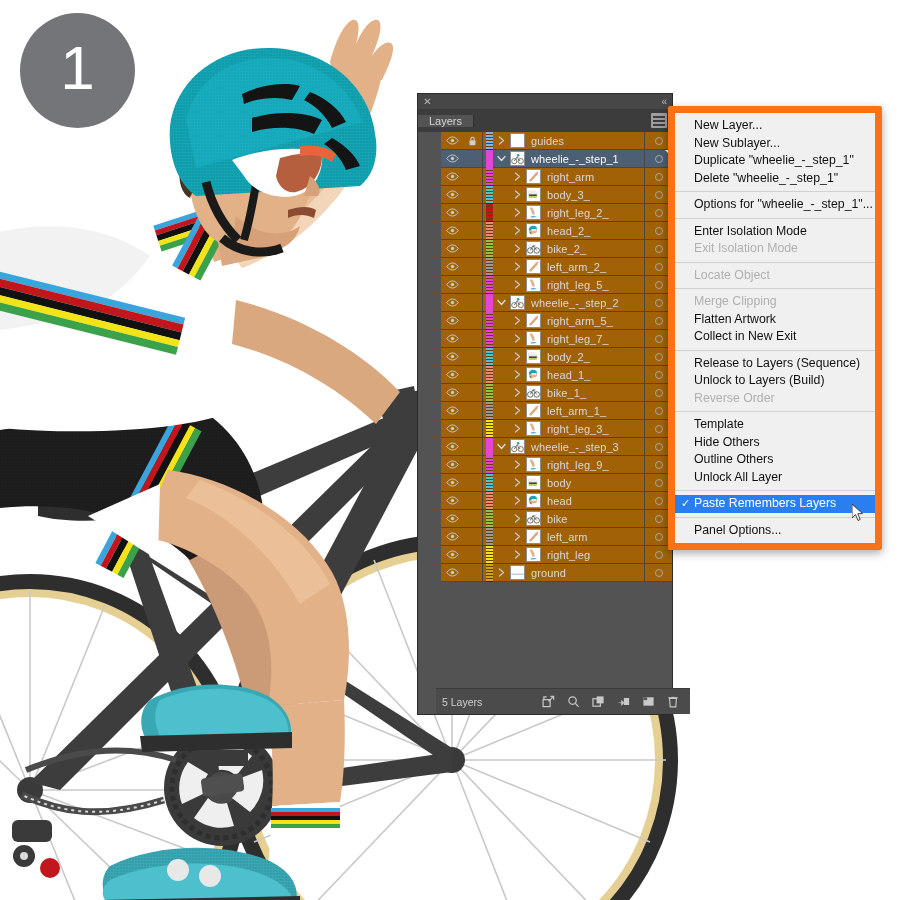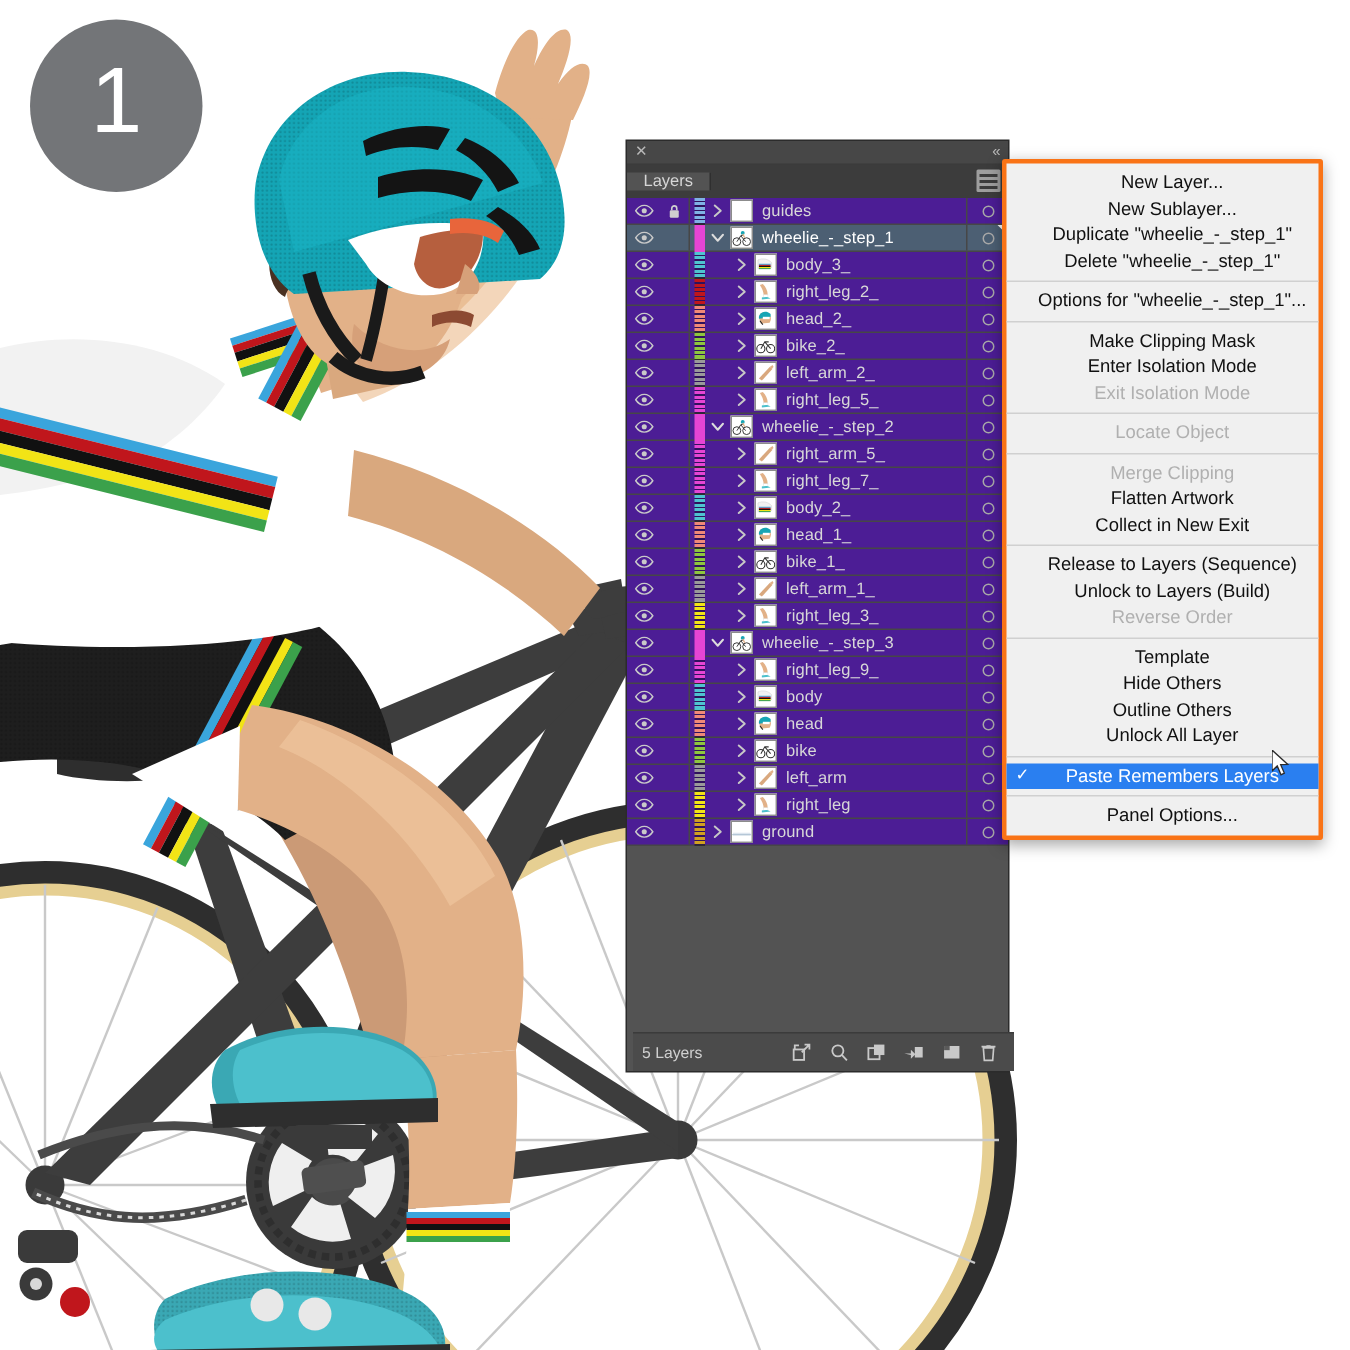--- a/index.html
+++ b/index.html
@@ -55,21 +55,21 @@
     border-right:1px solid #2f2f2f;
   }
   .panel-menu-btn {
     position:absolute; right:5px; top:3px; width:16px; height:15px;
     background:#9e9e9e; border-radius:1px;
     display:flex; flex-direction:column; justify-content:center; gap:2px;
     padding:2px 2px;
   }
   .panel-menu-btn i { display:block; height:2px; background:#3c3c3c; }
 
-  .layer-list { position:relative; background:#4c1d95; }
+  .layer-list { position:relative; background:#a16207;margin-left:23px; }
   .layer-row {
     height:18px; display:flex; align-items:center; position:relative;
     border-bottom:1px solid #474747;
     color:#d8d8d8; font-size:11px;
   }
   .layer-row.selected { background:#4c5f73; }
   .layer-row.selected .lr-name { color:#ffffff; }
   .lr-eye {
     width:22px; min-width:22px; display:flex; align-items:center; justify-content:center;
   }
@@ -102,37 +102,36 @@
   }
   .target-ring {
     width:8px; height:8px; border-radius:50%; border:1px solid #a8a8a8;
   }
   .lr-selcorner {
     position:absolute; right:0; top:0; width:0; height:0;
     border-top:7px solid #ffffff; border-left:7px solid transparent;
   }
 
   .panel-footer {
-    position:absolute; left:4px; bottom:0; width:254px; height:26px;
+    position:absolute; left:18px; bottom:0; width:254px; height:26px;
     background:#4b4b4b; border-top:1px solid #3b3b3b;
     display:flex; align-items:center; padding:0 6px;
   }
   .footer-count { color:#cfcfcf; font-size:10.5px; flex:1; }
   .footer-icons { display:flex; align-items:center; gap:11px; padding-right:4px; }
   .footer-icons span { display:flex; align-items:center; justify-content:center; width:14px; height:14px; }
   .footer-icons svg { display:block; }
 
   
   .ctxmenu {
     position:absolute; left:668px; top:106px; width:214px;
-    background:#f0f0f0; border:3px solid #f97316; border-radius:2px;
+    background:#f0f0f0; border:7px solid #f97316; border-radius:2px;
     box-shadow:0 3px 10px rgba(0,0,0,0.35);
     padding:4px 0;
     font-family:"Liberation Sans", sans-serif;
-    text-align:center;
   }
   .ctx-item {
     height:17.5px; line-height:17.5px; padding:0 6px 0 19px;
     font-size:12.3px; color:#101010; white-space:nowrap; position:relative;
   }
   .ctx-item.disabled { color:#b0b0b0; }
   .ctx-item.highlight { background:#2a7ff0; color:#ffffff; }
   .ctx-check {
     position:absolute; left:6px; top:0; font-size:11px; line-height:17.5px;
   }
@@ -436,20 +435,47 @@
               <path d="M5 14 L9 8 L14 14 M9 8 L12 7" stroke="#333" stroke-width="1" fill="none"></path>
               <circle cx="11" cy="5" r="2" fill="#16a5b5"></circle>
               <path d="M11 6 L13 10" stroke="#e2b188" stroke-width="1.4"></path>
             </svg>
           </div>
           <div class="lr-name">wheelie_-_step_1</div>
           <div class="lr-target">
             <div class="target-ring"></div>
           </div>
           <div class="lr-selcorner"></div>
+        </div>
+        <div class="layer-row">
+          <div class="lr-eye">
+            <svg class="eye-ico" viewBox="0 0 16 10">
+              <path d="M8 0.6C3.8 0.6 1 5 1 5s2.8 4.4 7 4.4S15 5 15 5 12.2 0.6 8 0.6z" fill="none" stroke="#c9c9c9" stroke-width="1.2"></path>
+              <circle cx="8" cy="5" r="2.1" fill="#c9c9c9"></circle>
+            </svg>
+          </div>
+          <div class="lr-lock"></div>
+          <div class="lr-color" style="background: repeating-linear-gradient(rgb(229, 69, 212) 0px, rgb(229, 69, 212) 2px, rgba(0, 0, 0, 0.38) 2px, rgba(0, 0, 0, 0.38) 3px);"></div>
+          <div class="lr-indent"></div>
+          <div class="lr-twisty">
+            <svg width="7" height="9" viewBox="0 0 7 9">
+              <path d="M1.5 1 L5.5 4.5 L1.5 8" fill="none" stroke="#c7c7c7" stroke-width="1.3" stroke-linecap="round" stroke-linejoin="round"></path>
+            </svg>
+          </div>
+          <div class="lr-thumb">
+            <svg viewBox="0 0 20 20">
+              <rect width="20" height="20" fill="#fff"></rect>
+              <path d="M3 16 L14 4 L17 6 L6 18 Z" fill="#d9a87e"></path>
+              <path d="M14 4 L17 2 L18 4 L16 6 Z" fill="#e2b188"></path>
+            </svg>
+          </div>
+          <div class="lr-name">right_arm</div>
+          <div class="lr-target">
+            <div class="target-ring"></div>
+          </div>
         </div>
         <div class="layer-row">
           <div class="lr-eye">
             <svg class="eye-ico" viewBox="0 0 16 10">
               <path d="M8 0.6C3.8 0.6 1 5 1 5s2.8 4.4 7 4.4S15 5 15 5 12.2 0.6 8 0.6z" fill="none" stroke="#c9c9c9" stroke-width="1.2"></path>
               <circle cx="8" cy="5" r="2.1" fill="#c9c9c9"></circle>
             </svg>
           </div>
           <div class="lr-lock"></div>
           <div class="lr-color" style="background: repeating-linear-gradient(rgb(79, 195, 208) 0px, rgb(79, 195, 208) 2px, rgba(0, 0, 0, 0.38) 2px, rgba(0, 0, 0, 0.38) 3px);"></div>
@@ -1128,21 +1154,20 @@
   </div>
 
   <div class="ctxmenu" id="ctxmenu">
     <div class="ctx-item"><span>New Layer...</span></div>
       <div class="ctx-item"><span>New Sublayer...</span></div>
       <div class="ctx-item"><span>Duplicate "wheelie_-_step_1"</span></div>
       <div class="ctx-item"><span>Delete "wheelie_-_step_1"</span></div>
       <div class="ctx-sep"></div>
       <div class="ctx-item"><span>Options for "wheelie_-_step_1"...</span></div>
       <div class="ctx-sep"></div>
-      <div class="ctx-item"><span>Make Clipping Mask</span></div>
       <div class="ctx-item"><span>Enter Isolation Mode</span></div>
       <div class="ctx-item disabled"><span>Exit Isolation Mode</span></div>
       <div class="ctx-sep"></div>
       <div class="ctx-item disabled"><span>Locate Object</span></div>
       <div class="ctx-sep"></div>
       <div class="ctx-item disabled"><span>Merge Clipping</span></div>
       <div class="ctx-item"><span>Flatten Artwork</span></div>
       <div class="ctx-item"><span>Collect in New Exit</span></div>
       <div class="ctx-sep"></div>
       <div class="ctx-item"><span>Release to Layers (Sequence)</span></div>

